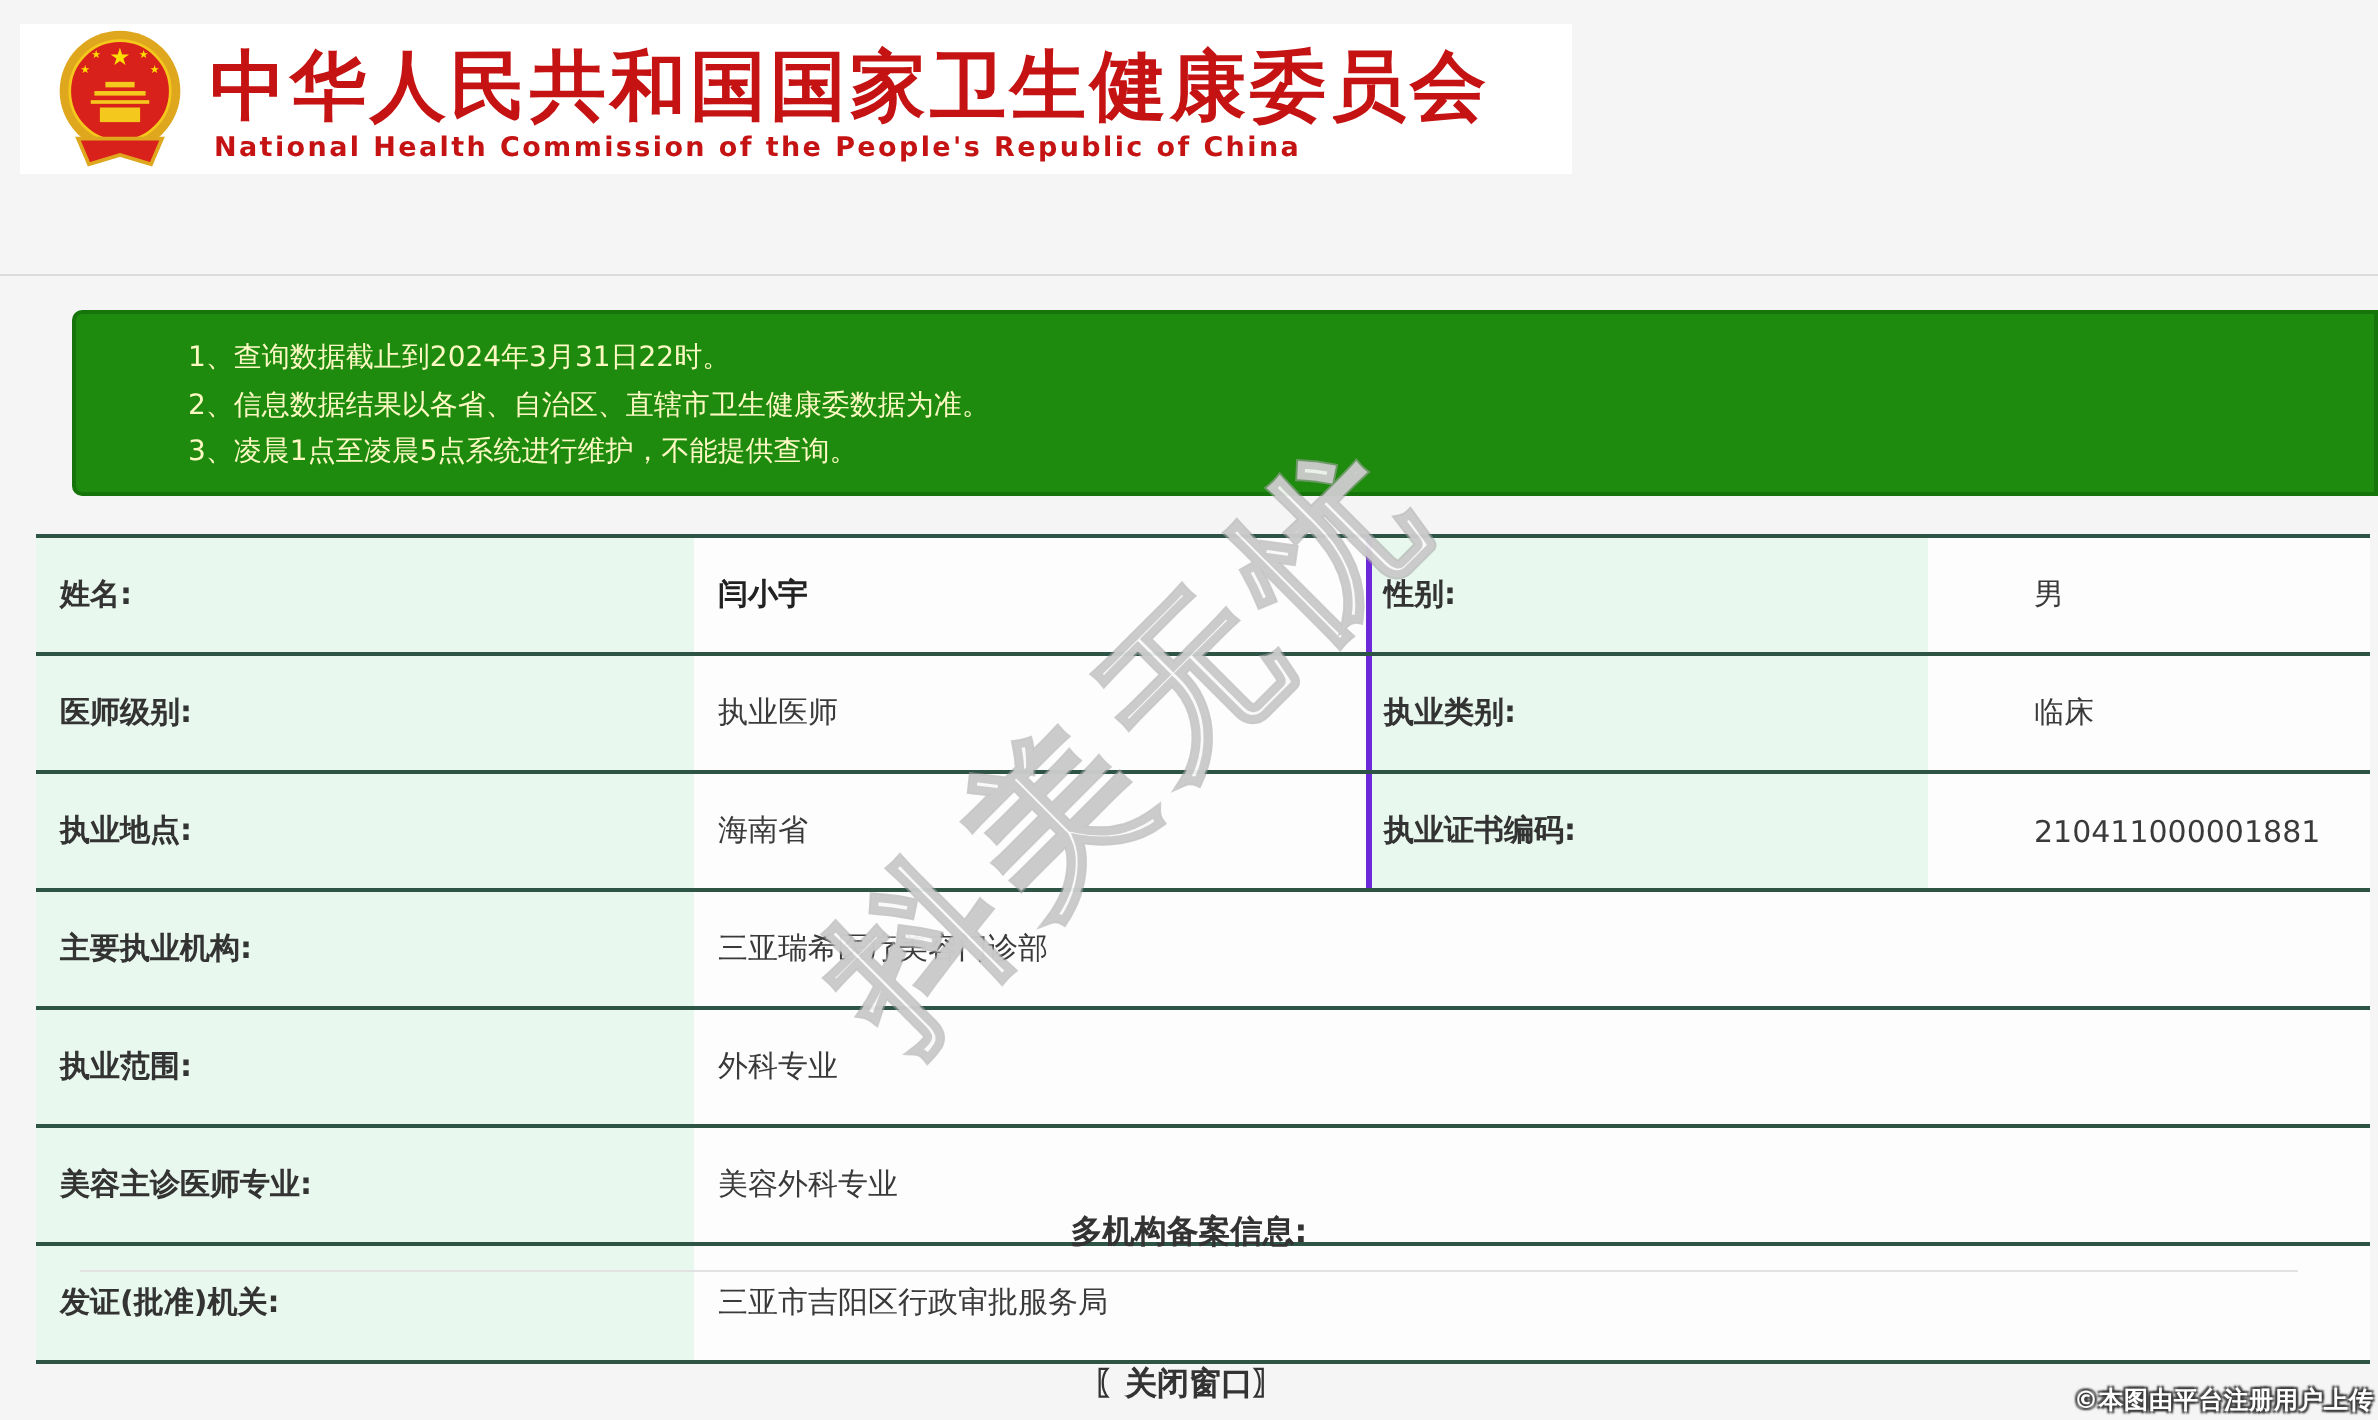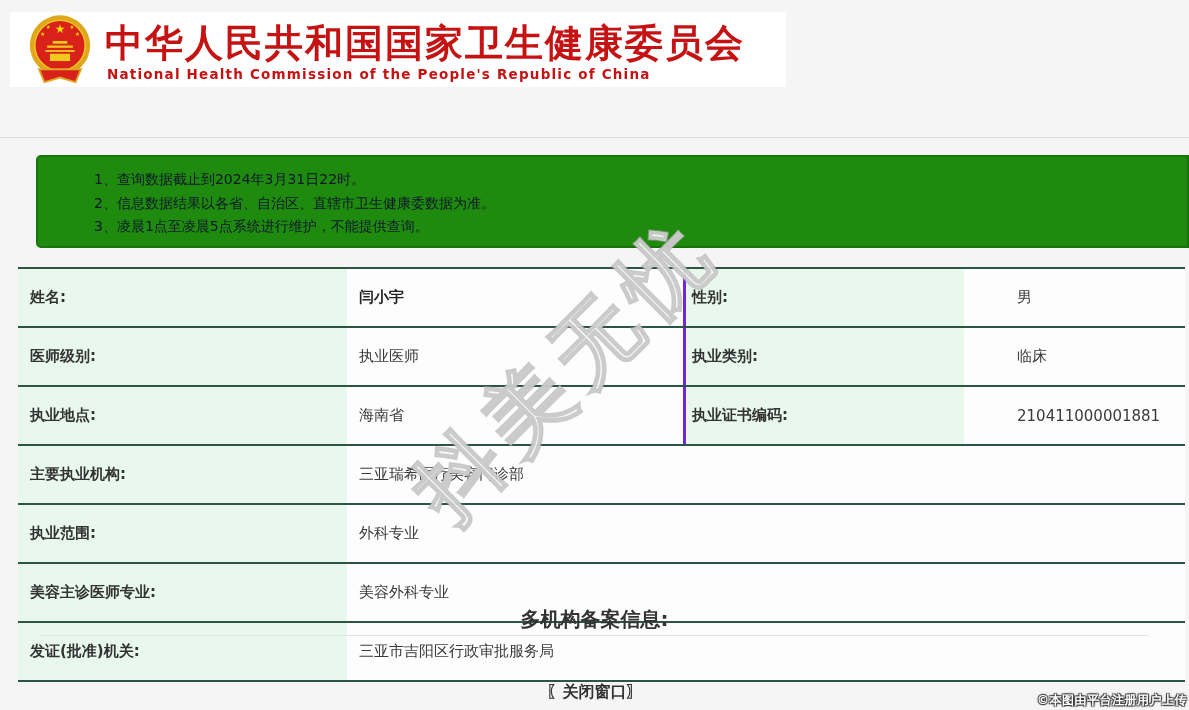--- a/index.html
+++ b/index.html
@@ -33,21 +33,21 @@
     position:absolute; left:0; top:137px; width:1189px; height:1px;
     background:#dcdcdc;
   }
 
   
   .notice {
     position:absolute; left:36px; top:155px; right:0; height:93px;
     background:#1e8b0e; border:2px solid #15750a;
     border-radius:5px 0 0 5px;
     padding:11px 0 0 56px;
-    color:#0f172a; font-size:14px; line-height:23.5px;
+    color:#fef9c3; font-size:14px; line-height:23.5px;
   }
 
   
   .rec-table {
     position:absolute; left:18px; top:267px; width:1167px;
     border-top:2px solid #2e5446;
   }
   .row {
     display:grid; grid-template-columns:332px 333px 284px 218px;
     height:59px; border-bottom:2px solid #2e5446;
@@ -62,21 +62,21 @@
     padding-left:12px; border-right:3px solid #fdfdfd;
   }
   .cell.label.second { border-left:3px solid #6d28d9; padding-left:6px; }
   .cell.value { background:#fdfdfd; color:#3a3a3a; padding-left:9px;text-align:right; }
   .cell.value.second { padding-left:50px; }
   .cell.value.strong { font-weight:bold; color:#222; }
 
   
   .multi-org {
     position:absolute; left:0; top:606px; width:1189px;
-    text-align:center; font-size:20px; font-weight:bold; color:#333;
+    text-align:center; font-size:16px; font-weight:bold; color:#333;
   }
   .divider-bottom {
     position:absolute; left:40px; right:40px; top:635px; height:1px;
     background:#e2e2e2;
   }
   .close-window {
     position:absolute; left:0; top:682px; width:1189px;
     text-align:center; font-size:16px; color:#333;
     cursor:pointer; text-decoration:none;font-weight:bold;
   }

